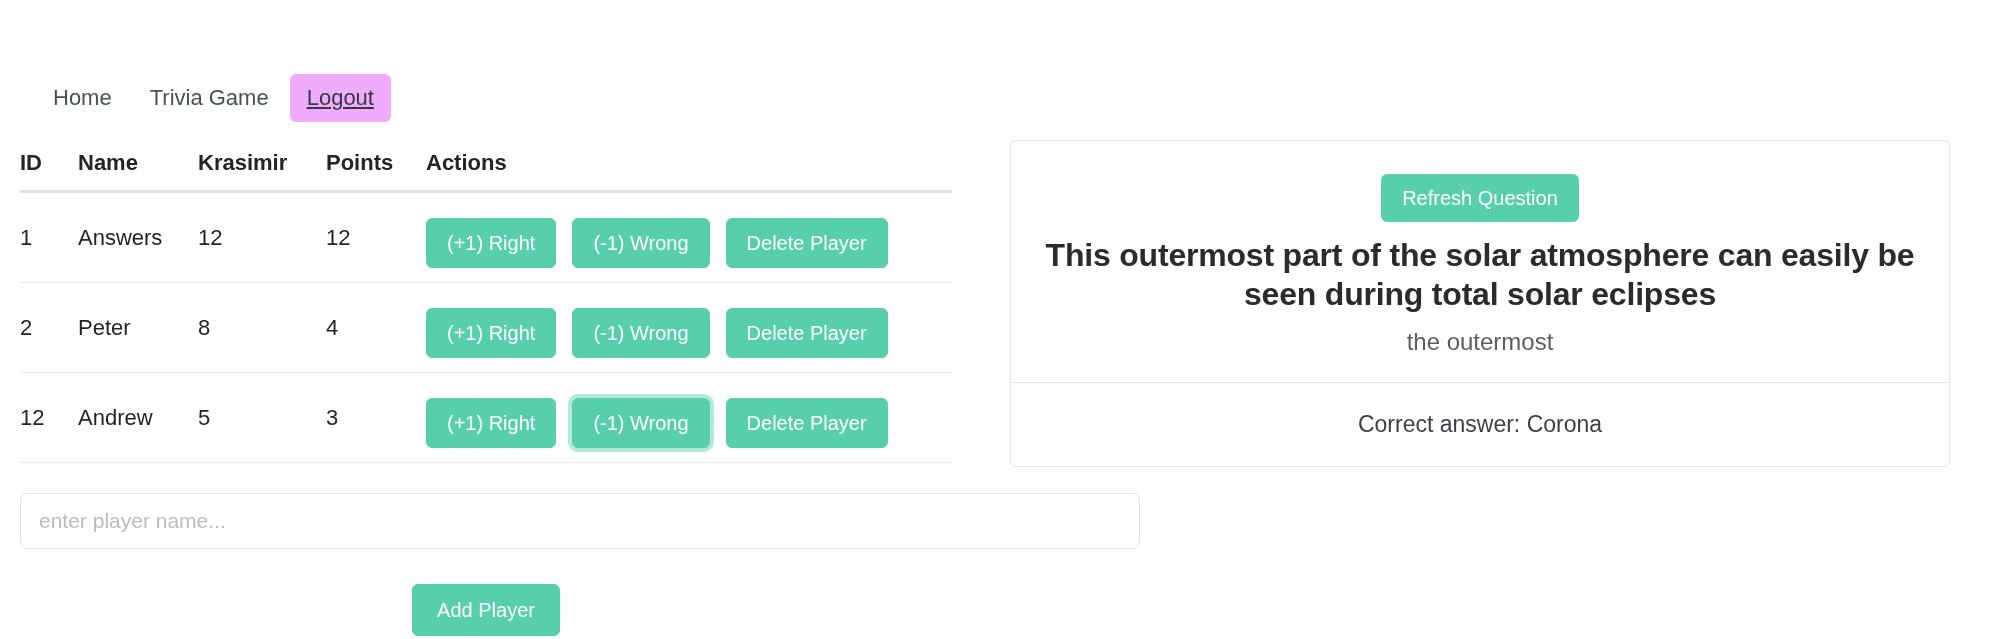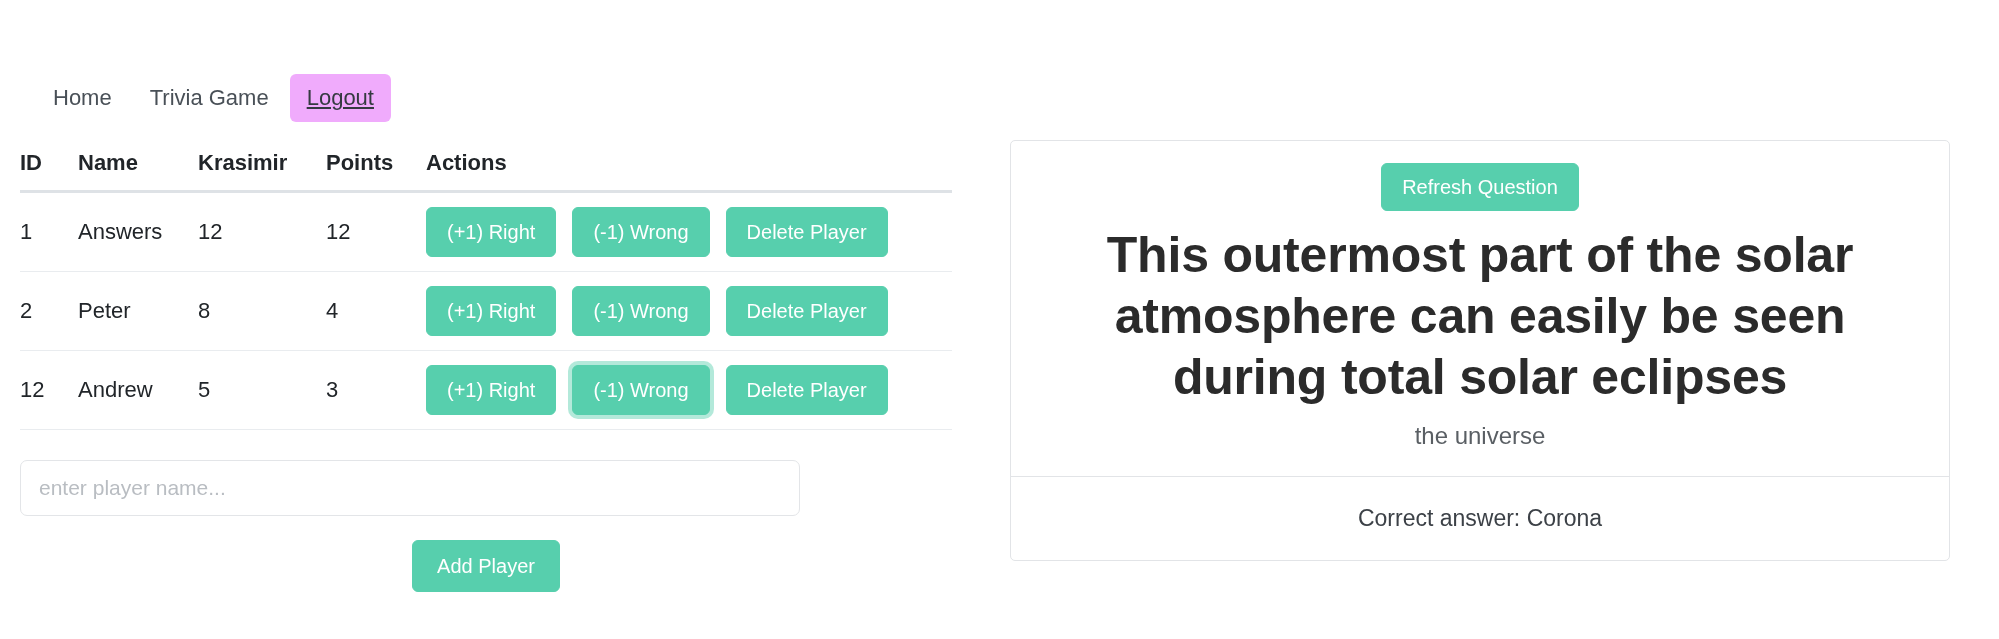--- a/index.html
+++ b/index.html
@@ -95,29 +95,30 @@
     font-family: "Liberation Sans", sans-serif;
     font-size: 20px;
     line-height: 1;
     color: #ffffff;
     background: #57cfad;
     border: 1px solid #57cfad;
     border-radius: 6px;
     padding: 14px 20px;
     cursor: pointer;
     white-space: nowrap;
+    margin-top: 11px;
   }
   .btn.focused {
     box-shadow: 0 0 0 4px rgba(87, 207, 173, 0.45);
   }
 
   .name-input {
     display: block;
     box-sizing: border-box;
-    width: 780px;
+    width: 1120px;
     margin-top: 30px;
     padding: 15px 18px;
     font-family: "Liberation Sans", sans-serif;
     font-size: 21px;
     color: #6d28d9;
     background: #ffffff;
     border: 1px solid #e3e5e8;
     border-radius: 7px;
     outline: none;
   }
@@ -148,21 +149,21 @@
   .card-body {
     padding: 22px 24px 26px 24px;
     text-align: center;
   }
   .btn-refresh {
     font-size: 20px;
     padding: 13px 20px;
   }
   .question-title {
     margin: 14px 0 0 0;
-    font-size: 50px;
+    font-size: 32px;
     font-weight: bold;
     line-height: 1.22;
     color: #2b2b2b;
     letter-spacing: -0.2px;
   }
   .question-category {
     margin: 14px 0 0 0;
     font-size: 24px;
     color: #5a5f64;
     font-weight: normal;
@@ -249,18 +250,18 @@
 
     <div class="add-row">
       <button class="btn btn-add">Add Player</button>
     </div>
   </div>
 
   <div class="card">
     <div class="card-body">
       <button class="btn btn-refresh">Refresh Question</button>
       <h2 class="question-title">This outermost part of the solar atmosphere can easily be seen during total solar eclipses</h2>
-      <p class="question-category">the universe</p>
+      <p class="question-category">the outermost</p>
     </div>
     <div class="card-footer">Correct answer: Corona</div>
   </div>
 
 </div>
 
 </body></html>

